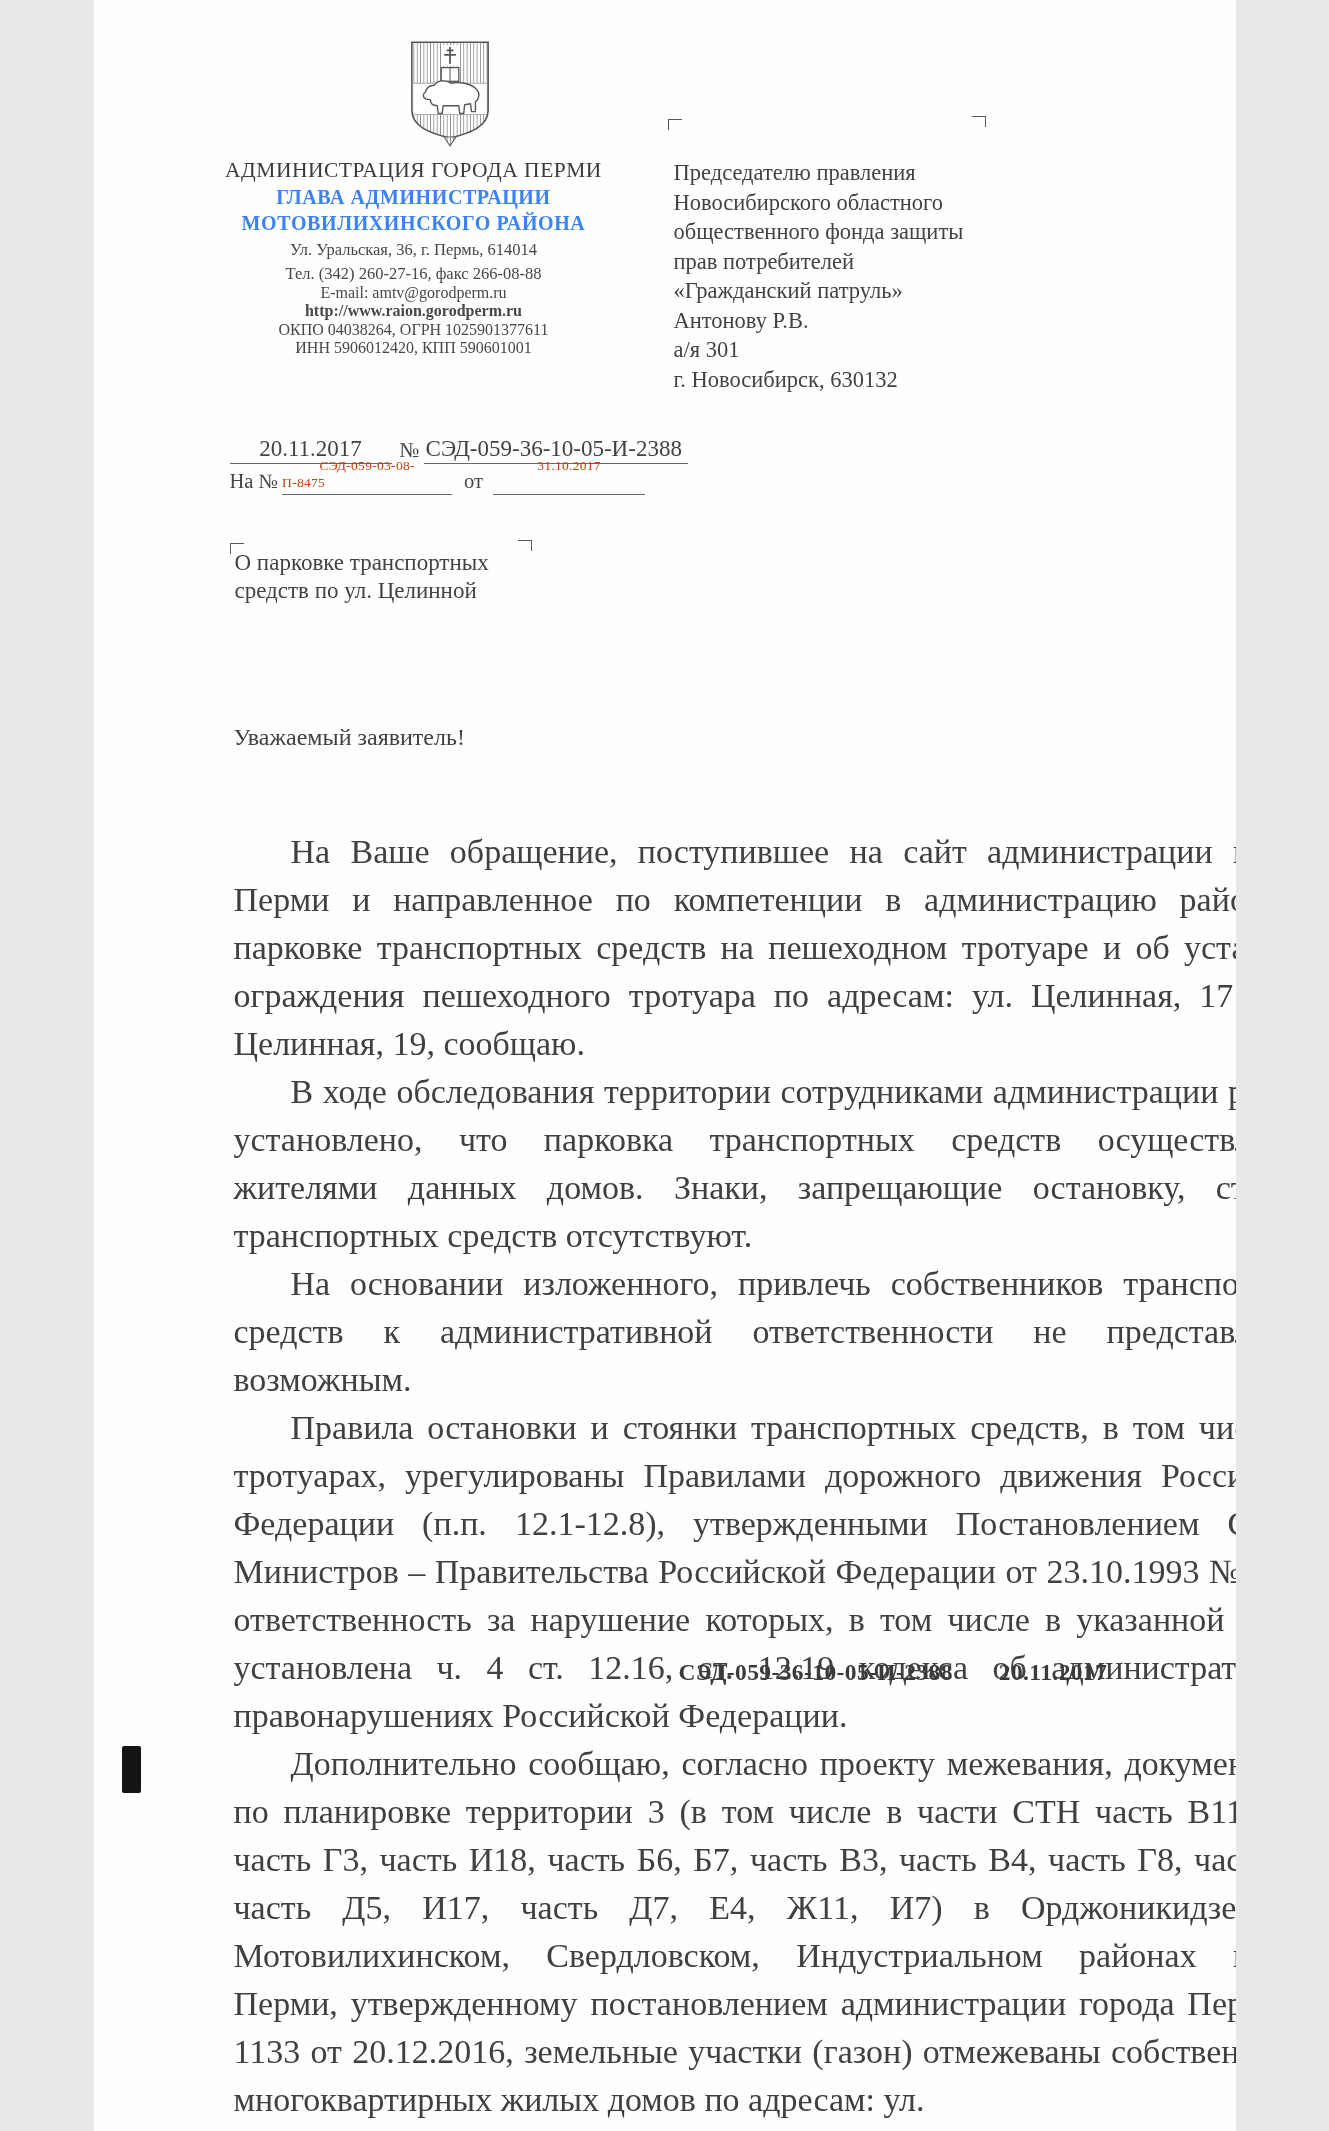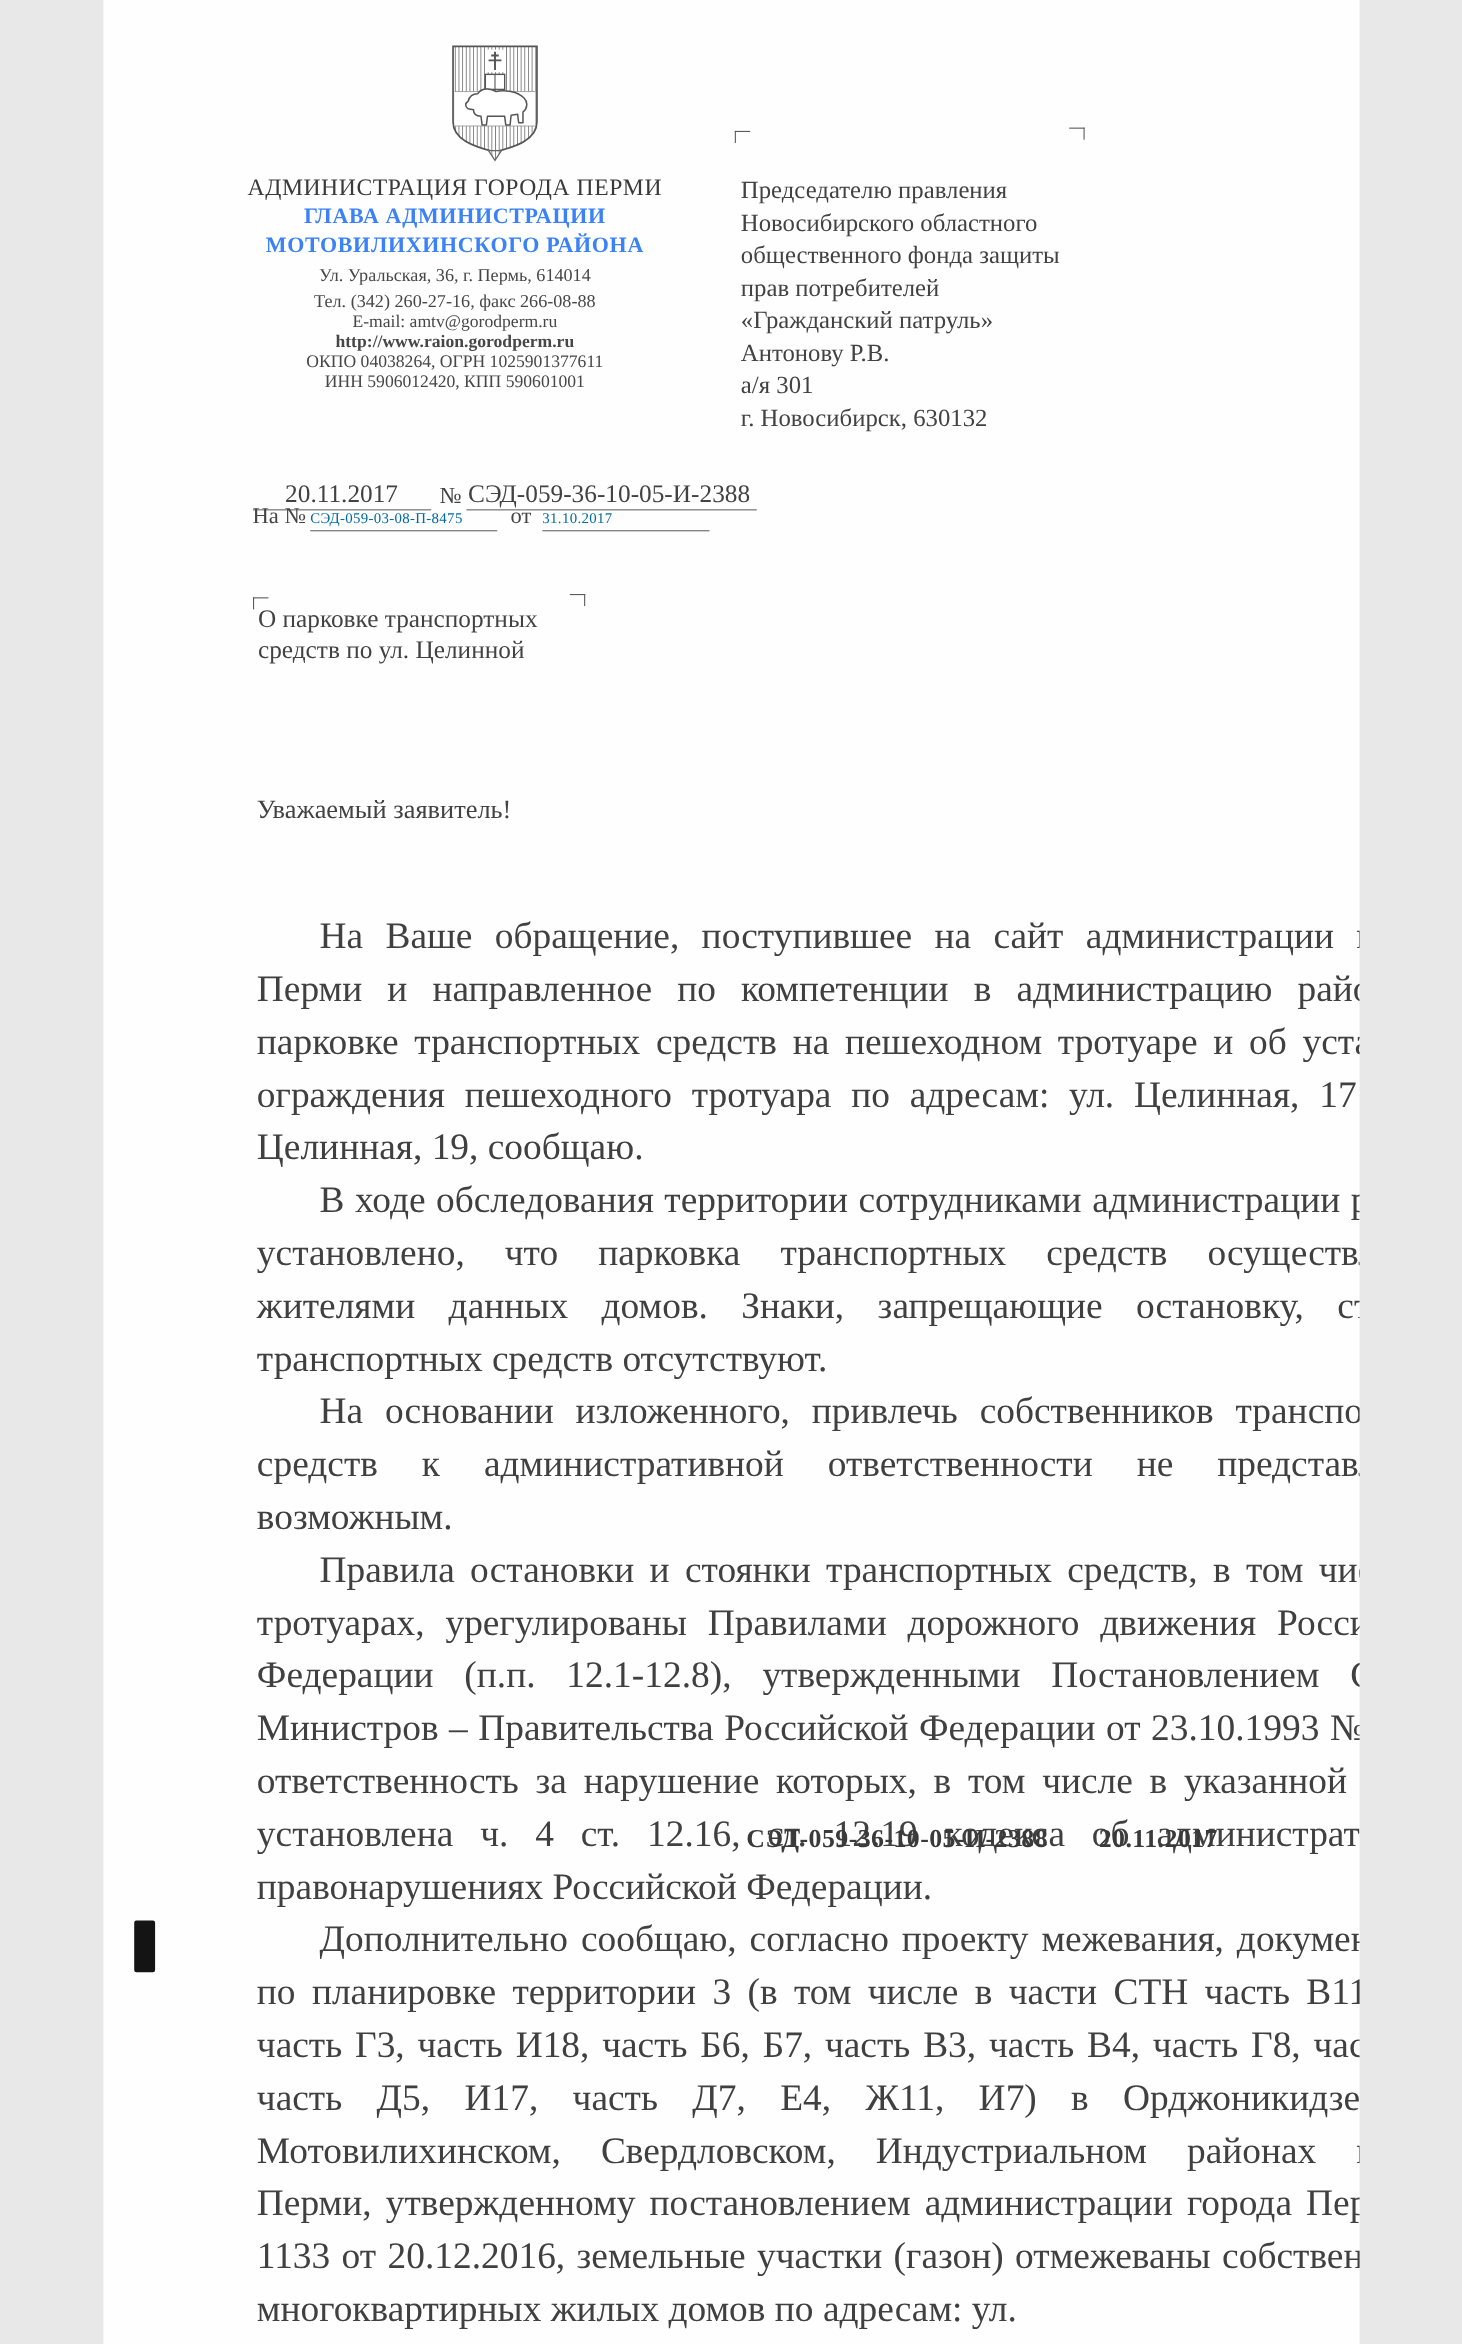--- a/index.html
+++ b/index.html
@@ -44,21 +44,21 @@
   .ref-underline { border-bottom:1.6px solid #666; }
   .ref-date { display:inline-block; width:162px; text-align:center; padding-bottom:1px; }
   .ref-no   { margin:0 4px 1px 8px; font-size:21px; }
   .ref-num  { padding:0 6px 1px 2px; }
   .reply-row {
     position:absolute; left:136px; top:458px;
     display:flex; align-items:flex-end;
     font-size:20.5px; color:#454545;
   }
   .reply-label { margin-right:4px; padding-bottom:2px; }
-  .fill { display:inline-flex; border-bottom:1.4px solid #666; font-size:13.5px; color:#0369a1; }
+  .fill { display:inline-flex; flex-direction:column; border-bottom:1.4px solid #666; font-size:13.5px; color:#c2410c; }
   .fill-1 { width:170px; }
   .fill-2 { width:152px; }
   .fill-top { height:17px; text-align:center; letter-spacing:0.3px; }
   .fill-bottom { height:19px; text-align:left; letter-spacing:0.3px; }
   .reply-ot { margin:0 10px 2px 12px; }
   
   .subject-block {
     position:absolute; left:141px; top:549px; width:300px;
     font-size:23px; line-height:28px; color:#424242;
   }

